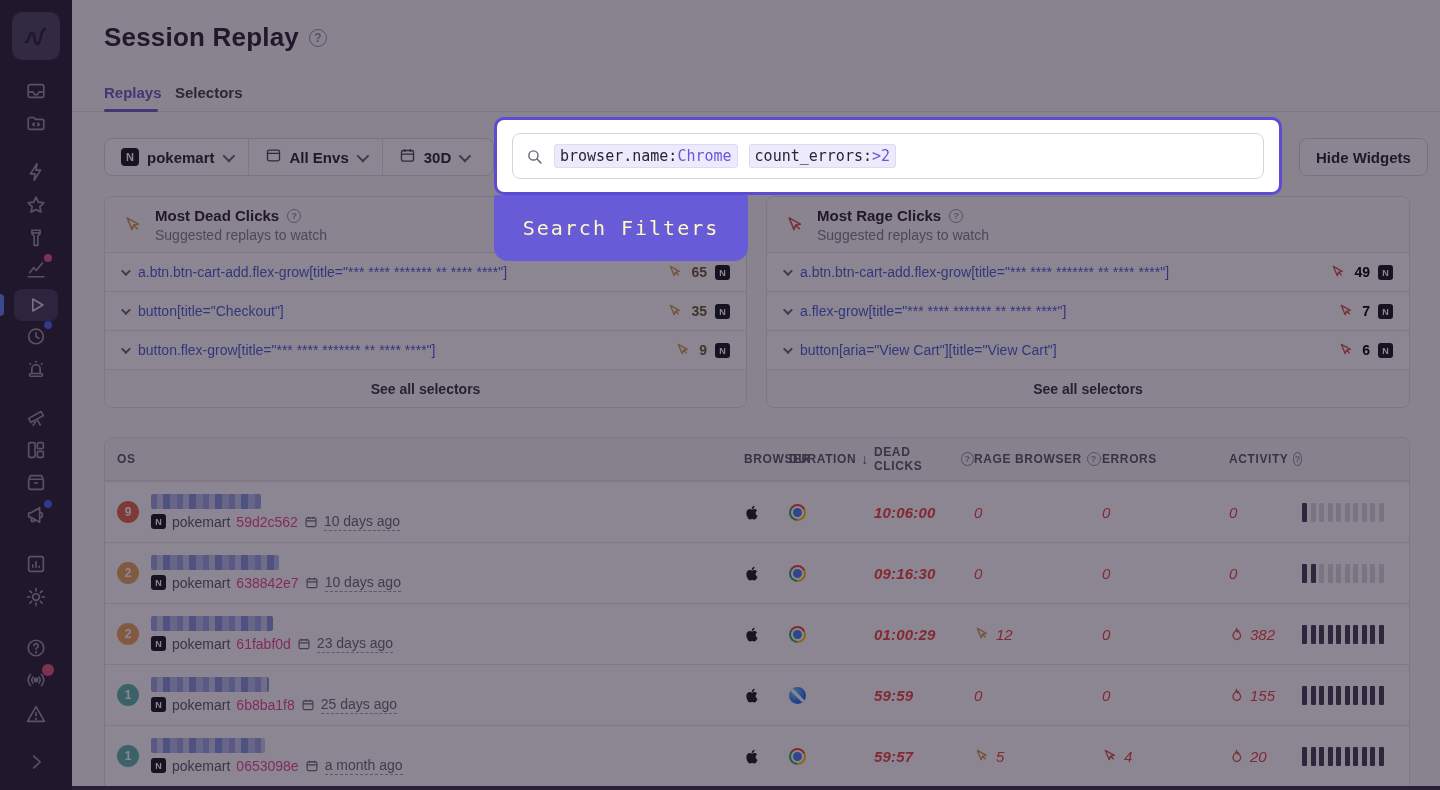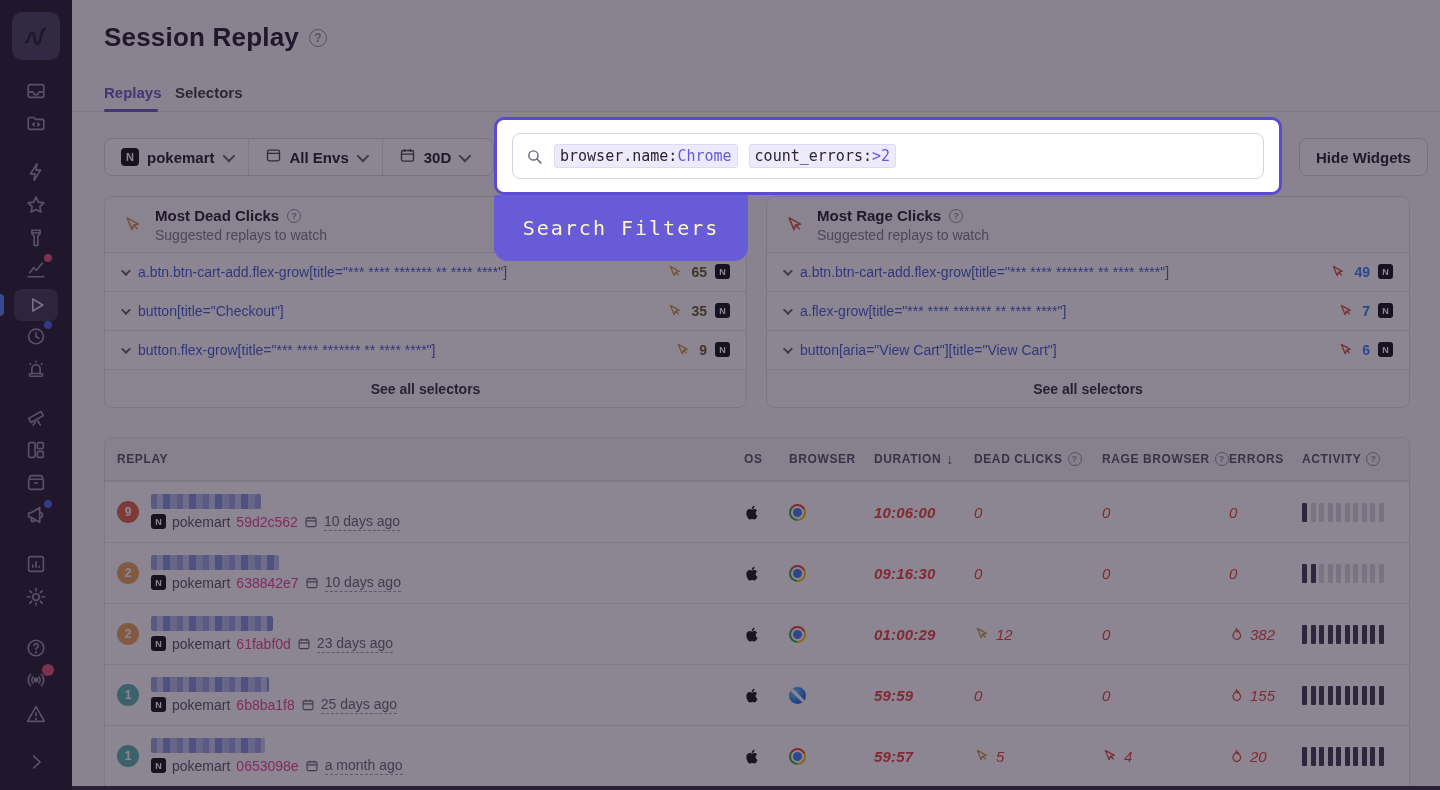--- a/index.html
+++ b/index.html
@@ -40,23 +40,23 @@
   .widgets { position:absolute; left:32px; top:196px; width:1306px; display:grid; grid-template-columns:643px 644px; gap:19px; }
   .wcard { background:#fff; border:1px solid #e3dee8; border-radius:8px; overflow:hidden; }
   .whead { background:#fbfafc; padding:10px 18px 9px 18px; display:flex; gap:12px; align-items:flex-start; }
   .whead .ptr-big { margin-top:8px; }
   .wtitle-row { display:flex; align-items:center; gap:8px; }
   .wtitle { font-size:15px; font-weight:700; color:#2b2233; }
   .wsub { font-size:14px; color:#857e90; margin-top:3px; }
   .wrow { height:39px; border-top:1px solid #e8e4ec; display:flex; align-items:center; padding:0 16px; gap:10px; }
   .wrow .chev { width:7px; height:7px; }
   .sel-link { font-size:14px; color:#4c5ed4; white-space:nowrap; overflow:hidden; text-overflow:ellipsis; }
-  .wright { margin-left:auto; display:flex; align-items:flex-start; gap:8px; }
+  .wright { margin-left:auto; display:flex; align-items:flex-end; gap:8px; }
   .wcount { font-size:14px; font-weight:700; }
-  .wcount.dead { color:#6e5a33; } .wcount.rage { color:#3b82f6; }
+  .wcount.dead { color:#6e5a33; } .wcount.rage { color:#000000; }
   .wfoot { height:38px; border-top:1px solid #e8e4ec; background:#fbfafc; display:flex; align-items:center; justify-content:center; font-size:14px; font-weight:700; color:#3a3344; }
   .ptr { display:inline-flex; } .ptr svg { width:16px; height:16px; }
   .ptr-big svg { width:20px; height:20px; }
   .tan { color:#cf9a4d; } .rage-red { color:#d4554d; }
 
   
   .rtable { position:absolute; left:32px; top:437px; width:1306px; background:#fff; border:1px solid #e3dee8; border-radius:8px 8px 0 0; overflow:hidden; }
   .t-grid { display:grid; grid-template-columns:627px 45px 85px 100px 128px 127px 73px 97px; align-items:center; padding:0 12px; }
   .t-head { height:43px; background:#f6f4f8; border-bottom:1px solid #e6e2ea; }
   .t-head .th { font-size:12px; font-weight:700; color:#5c5668; letter-spacing:.6px; display:flex; align-items:center; gap:5px; }
@@ -378,23 +378,20 @@
             <span class="nbadge sm">N</span>
           </span>
       </div>
       <div class="wfoot">See all selectors</div>
     </section>
   </div>
 
   <section class="rtable">
     <div class="t-grid t-head">
       <span class="th">
-          <span>REPLAY</span>
-        </span>
-      <span class="th">
           <span>OS</span>
         </span>
       <span class="th">
           <span>BROWSER</span>
         </span>
       <span class="th">
           <span>DURATION</span>
           <span style="font-size:14px">↓</span>
         </span>
       <span class="th">

